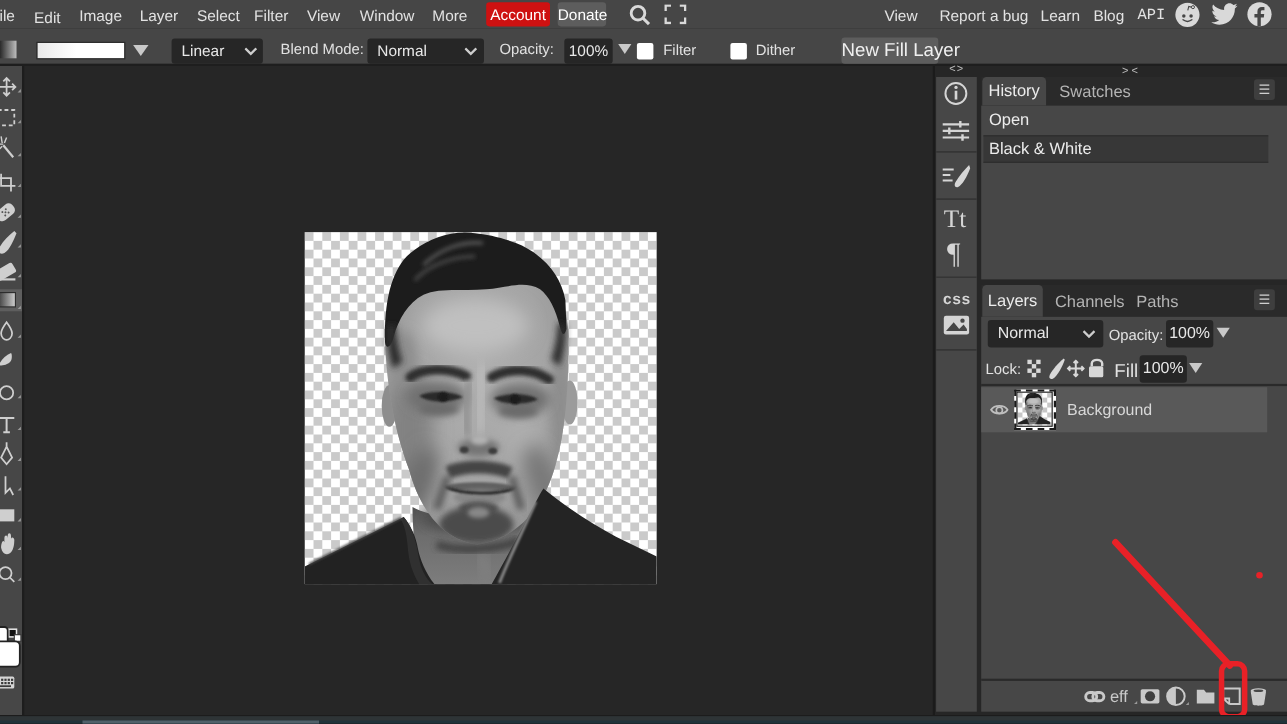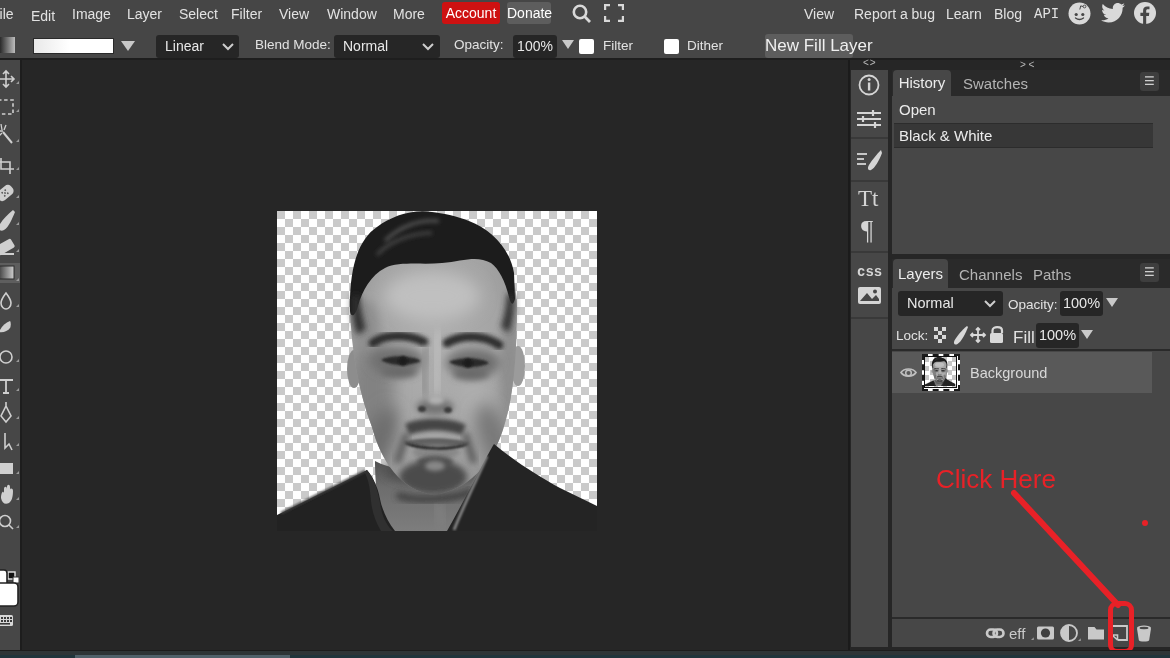--- a/index.html
+++ b/index.html
@@ -447,21 +447,20 @@
     <path d="M196,8 h6.5 l2,2.5 h7.5 v10 h-16 Z" fill="#c9c9c9"></path>
 
     <path d="M225.5,7 H235 V21 H225.5 M220,7 H226 M220,7 V16" fill="none" stroke="#c9c9c9" stroke-width="1.8"></path>
     <path d="M220,16 L225.5,21 M220,16 H225.5 V21" fill="none" stroke="#c9c9c9" stroke-width="1.6"></path>
 
     <path d="M245,9.5 L246.8,21 C246.8,23 257.2,23 257.2,21 L259,9.5 Z" fill="#c9c9c9"></path>
     <ellipse cx="252" cy="9" rx="7" ry="2.4" fill="#c9c9c9"></ellipse>
     <ellipse cx="252" cy="9" rx="4.5" ry="1.2" fill="#474747"></ellipse>
   </svg>
 
-  <div class="abs" style="left:936px;top:464px;color:#e82127;font-size:26px;">Click Here</div>
   <svg class="abs" style="left:1000px;top:485px;" width="130" height="130" viewBox="0 0 130 130">
     <line x1="14" y1="8" x2="118" y2="120" stroke="#e82127" stroke-width="6" stroke-linecap="round"></line>
   </svg>
   <div class="abs" style="left:1108px;top:601px;width:26px;height:53px;border:5px solid #e82127;border-radius:9px;"></div>
   <div class="abs" style="left:1142px;top:520px;width:6px;height:6px;border-radius:50%;background:#e82127;"></div>
 
   <div class="abs" style="left:0;top:650px;width:1170px;height:8px;background:#1c1c1c;"></div>
   <div class="abs" style="left:0;top:651px;width:1170px;height:5px;background:#2e3436;"></div>
   <div class="abs" style="left:0;top:655px;width:1170px;height:3px;background:#20343b;"></div>
   <div class="abs" style="left:75px;top:655px;width:215px;height:3px;background:#50616a;"></div>

